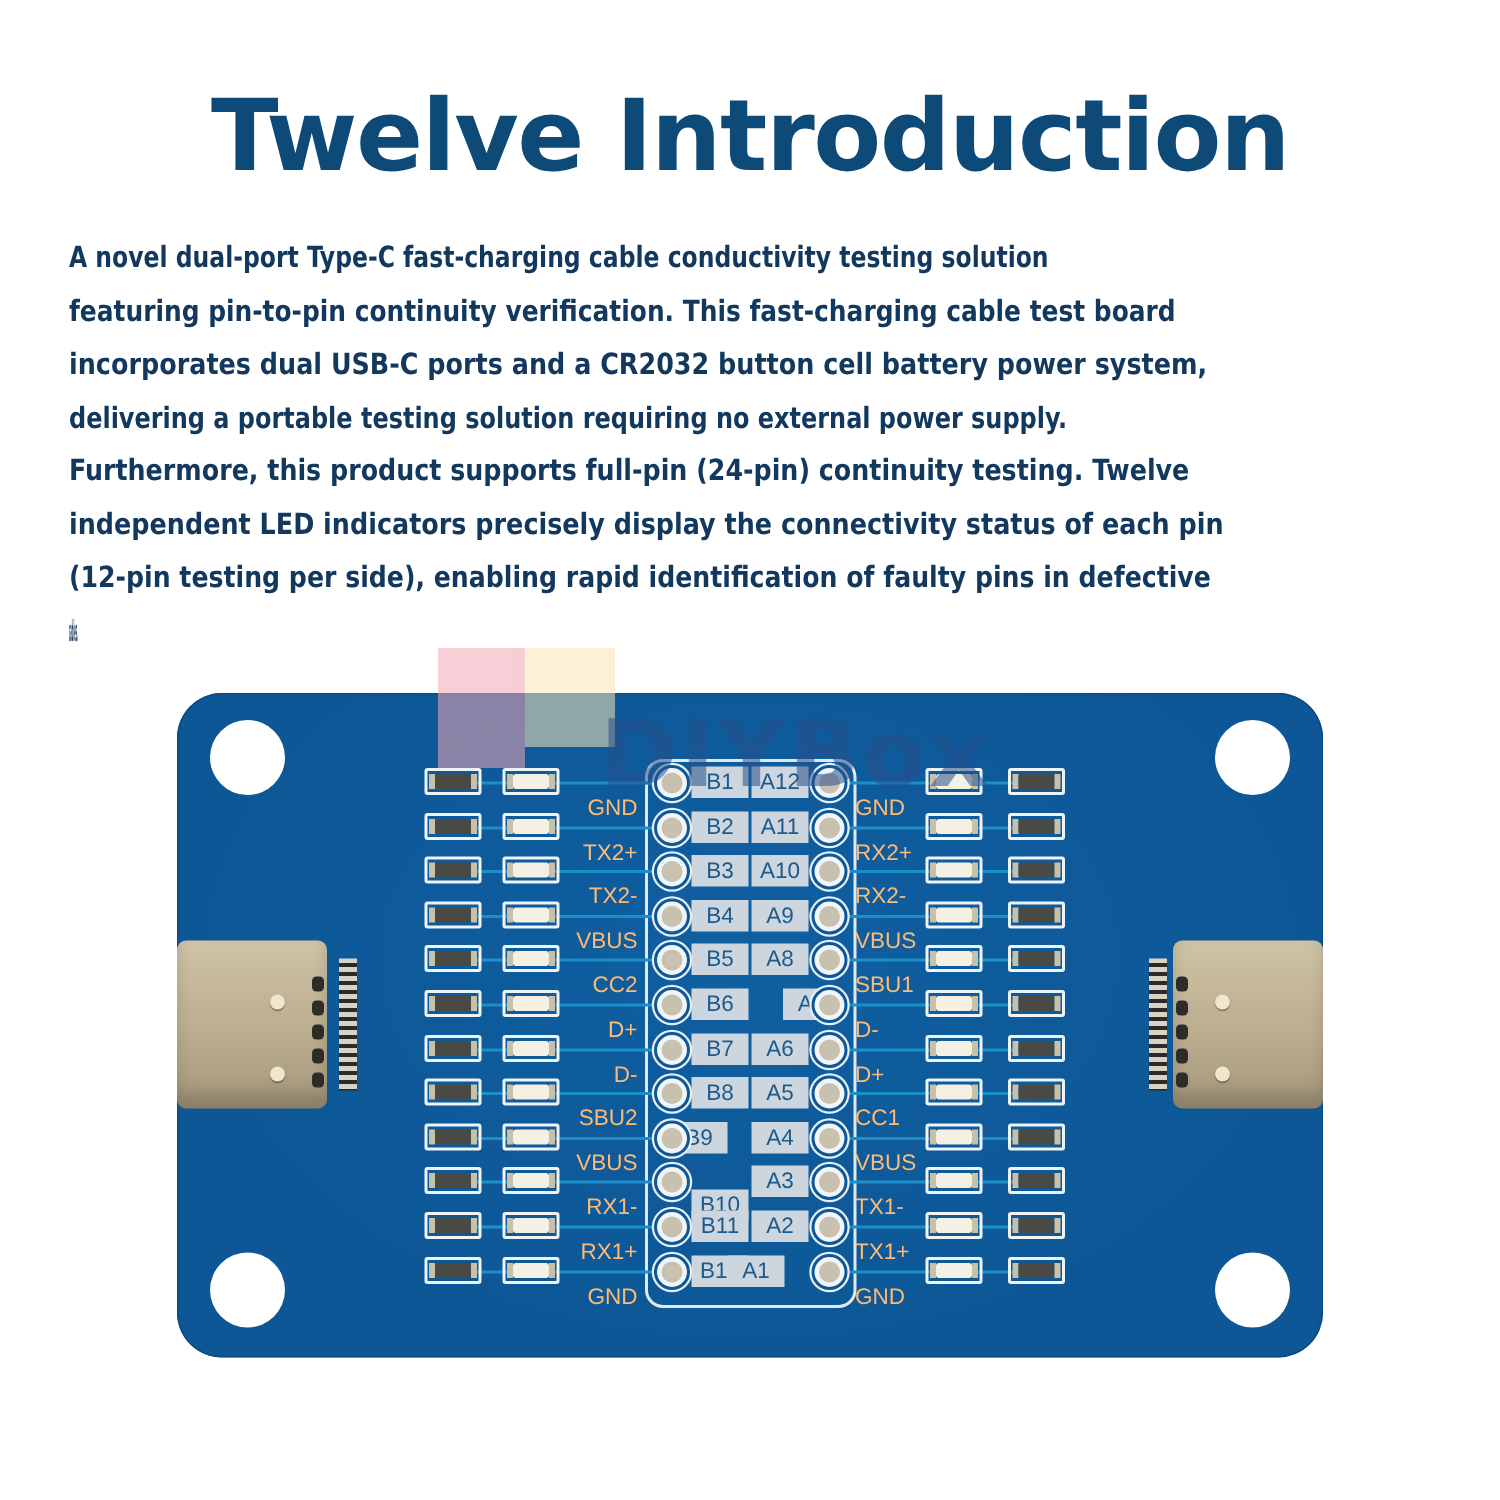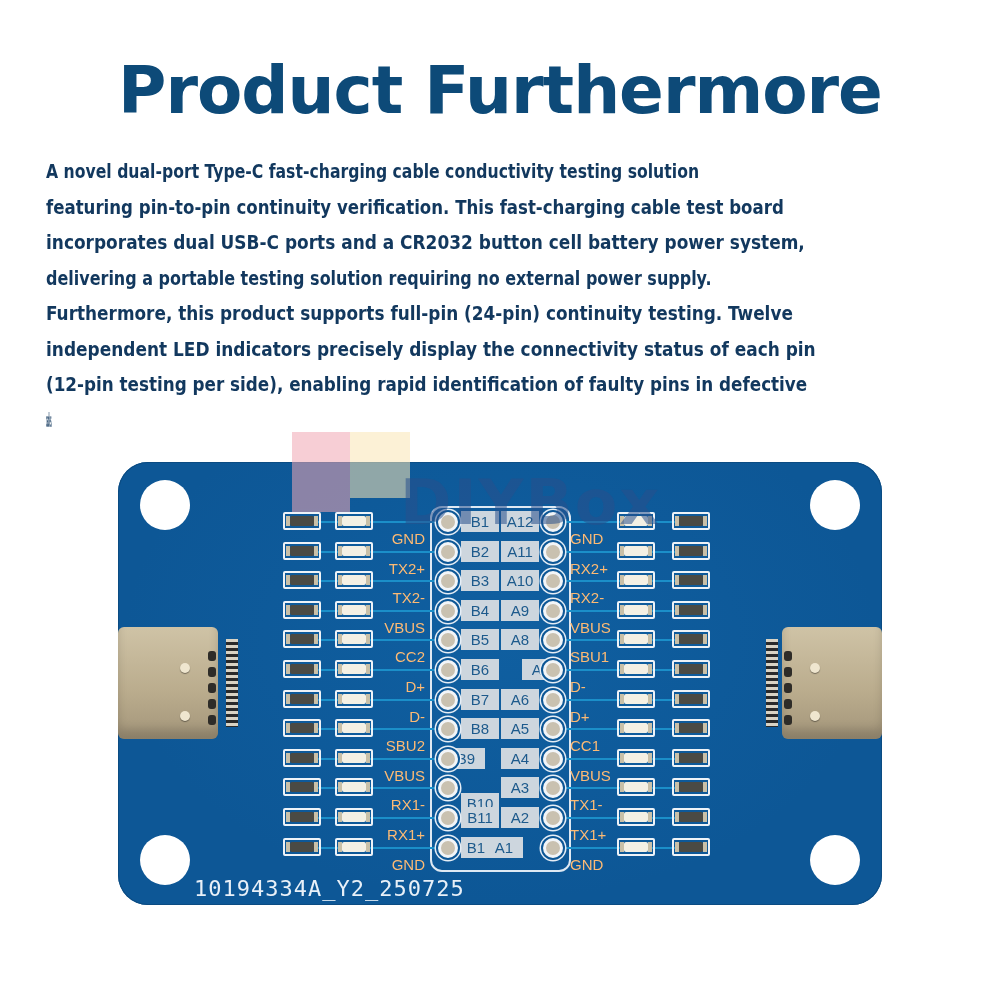--- a/index.html
+++ b/index.html
@@ -33,21 +33,21 @@
   .usbc .pins { position:absolute; top:24px; width:12px; height:88px; background:repeating-linear-gradient(180deg,#d9d3c4 0 3px,#2a2a2a 3px 6px); }
 
   .watermark { position:absolute; left:292px; top:432px; width:118px; height:80px; opacity:0.55; }
   .wm-r { position:absolute; left:0; top:0; width:58px; height:80px; background:#f2a7b4; }
   .wm-y { position:absolute; left:58px; top:0; width:60px; height:66px; background:#fbe7b5; }
   .wm-text { position:absolute; left:400px; top:466px; font-family:"DejaVu Sans","Liberation Sans",sans-serif; font-weight:bold; font-size:62px; color:rgba(40,80,140,0.55); letter-spacing:2px; }
 </style>
 </head>
 <body>
 
-<div class="title">Product Furthermore</div>
+<div class="title">Twelve Introduction</div>
 
 <div class="desc">
   <span style="transform: scaleX(0.893);">A novel dual-port Type-C fast-charging cable conductivity testing solution</span>
   <span style="transform: scaleX(0.946);">featuring pin-to-pin continuity verification. This fast-charging cable test board</span>
   <span style="transform: scaleX(0.967);">incorporates dual USB-C ports and a CR2032 button cell battery power system,</span>
   <span style="transform: scaleX(0.911);">delivering a portable testing solution requiring no external power supply.</span>
   <span style="transform: scaleX(0.963);">Furthermore, this product supports full-pin (24-pin) continuity testing. Twelve</span>
   <span style="transform: scaleX(0.967);">independent LED indicators precisely display the connectivity status of each pin</span>
   <span style="transform: scaleX(0.957);">(12-pin testing per side), enabling rapid identification of faulty pins in defective</span>
   <span style="transform: scaleX(0.085);">cables.</span>
@@ -441,20 +441,19 @@
     <div class="dot" style="left:50px;top:48px;"></div>
     <div class="dot" style="left:50px;top:96px;"></div>
     <div class="slot" style="left:24px;top:36px;"></div>
     <div class="slot" style="left:24px;top:52px;"></div>
     <div class="slot" style="left:24px;top:68px;"></div>
     <div class="slot" style="left:24px;top:84px;"></div>
     <div class="slot" style="left:24px;top:100px;"></div>
     <div class="pins" style="left:6px;"></div>
   </div>
 
-  <div class="serial">10194334A_Y2_250725</div>
 </div>
 
 <div class="watermark">
   <div class="wm-r"></div>
   <div class="wm-y"></div>
 </div>
 <div class="wm-text">DIYBox</div>
 
 </body></html>

